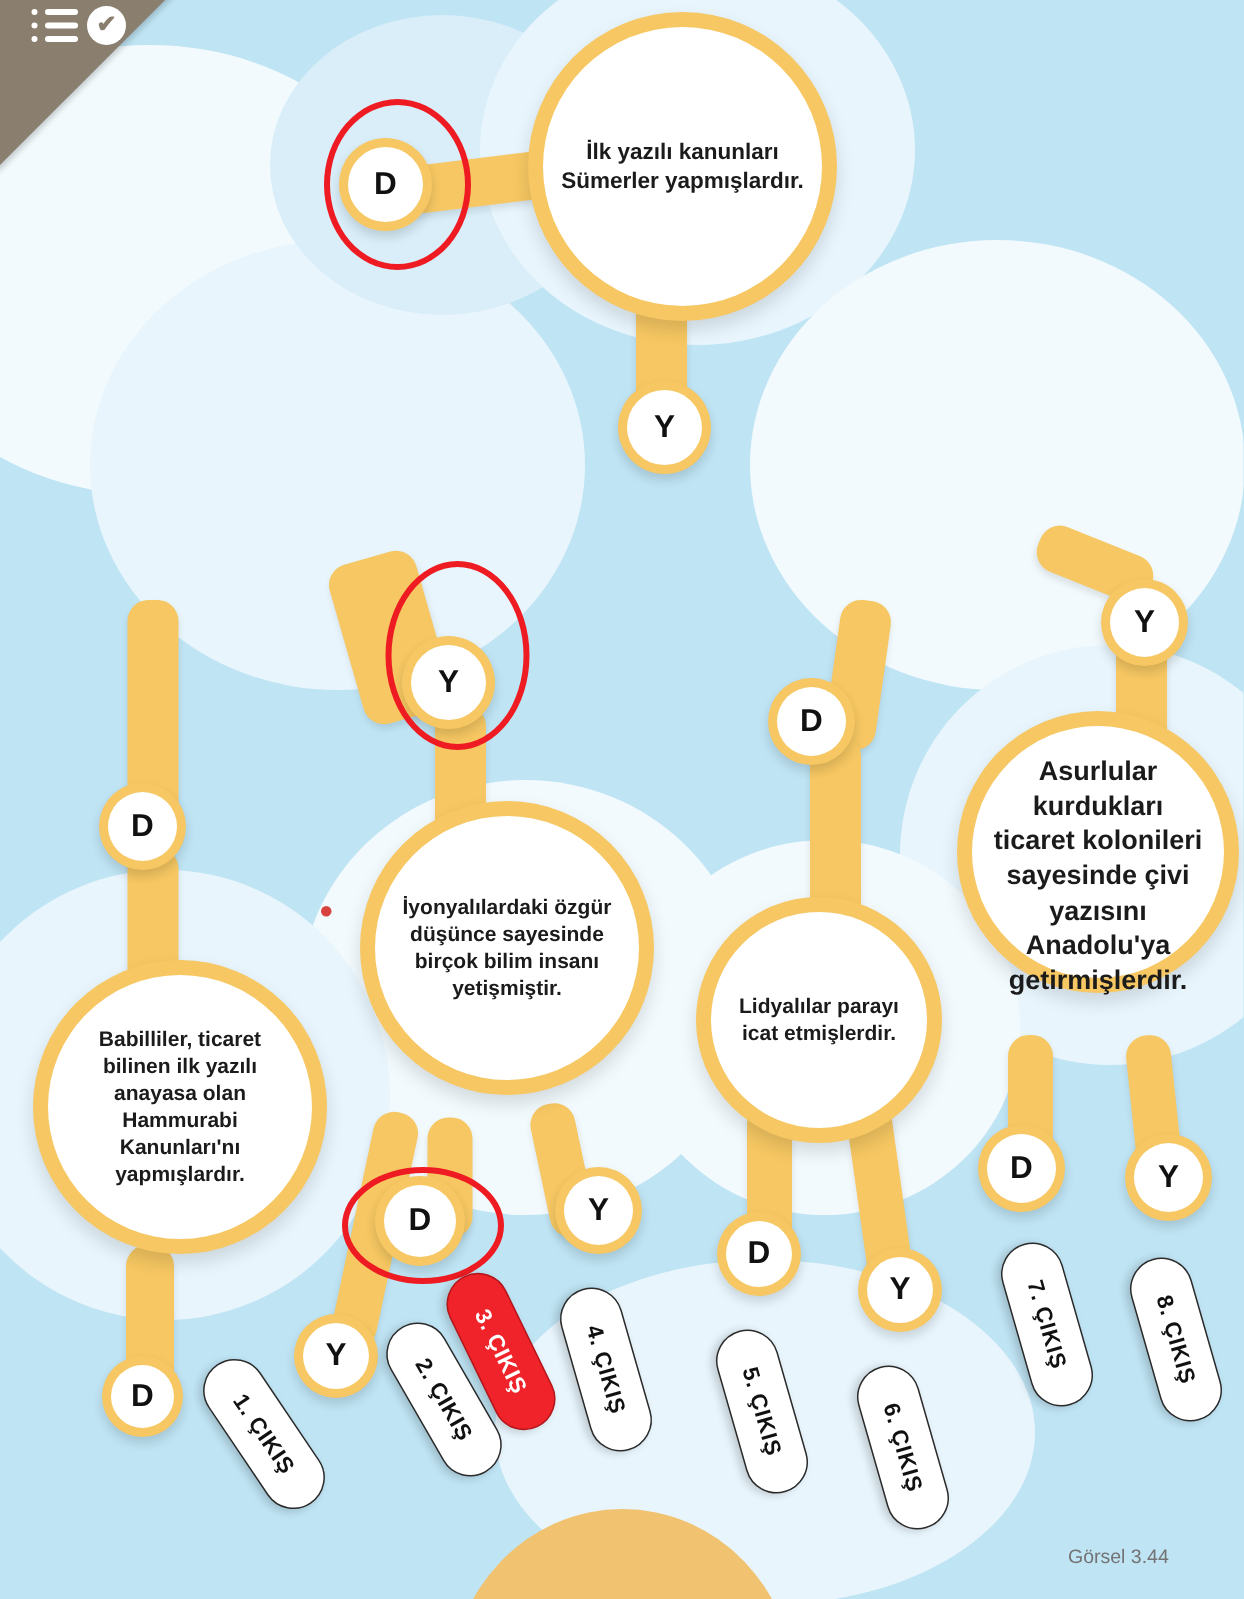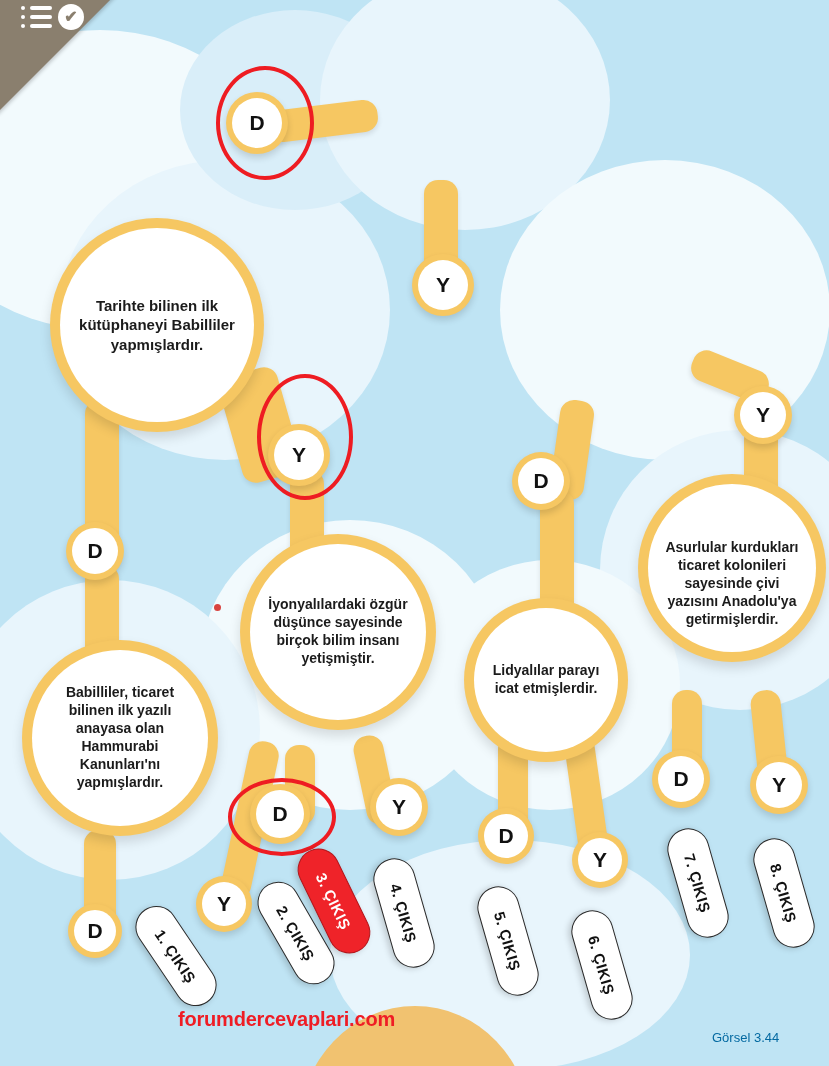--- a/index.html
+++ b/index.html
@@ -118,21 +118,21 @@
   .pill.red .ptxt { color:#fff; }
 
   
   .watermark {
     position:absolute;
     font-weight:bold; font-size:20px; color:#ef1d25;
     letter-spacing:-0.2px;
   }
   .caption {
     position:absolute;
-    font-size:13px; color:#0369a1;
+    font-size:13px; color:#737373;
   }
   .reddot {
     position:absolute; width:7px; height:7px; border-radius:50%;
     background:#d8433f;
   }
   .bottom-shape {
     position:absolute; bottom:-60px; left:50%; transform:translateX(-50%);
     width:230px; height:120px; border-radius:50% 50% 0 0 / 100% 100% 0 0;
     background:#f1c270;
   }
@@ -192,31 +192,31 @@
   <div class="stem" style="left:360px; top:735px; width:30px; height:90px; transform:rotate(-12deg);"></div>
 
   <div class="stem" style="left:498px; top:735px; width:30px; height:110px;"></div>
 
   <div class="stem" style="left:572px; top:735px; width:30px; height:130px; transform:rotate(-8deg);"></div>
 
   <div class="stem" style="left:672px; top:690px; width:30px; height:100px;"></div>
 
   <div class="stem" style="left:755px; top:690px; width:30px; height:110px; transform:rotate(-6deg);"></div>
 
-
-
-  <div class="bubble" style="left:50px; top:218px; width:214px; height:214px;">
-    <div class="inner">
-        <div class="txt">Tarihte bilinen ilk kütüphaneyi Babilliler yapmışlardır.</div>
-      </div>
-  </div>
+  <div class="bubble" style="left:352px; top:8px; width:206px; height:206px;">
+    <div class="inner">
+        <div class="txt">İlk yazılı kanunları Sümerler yapmışlardır.</div>
+      </div>
+  </div>
+
+
 
   <div class="bubble" style="left:638px; top:474px; width:188px; height:188px;">
     <div class="inner">
-        <div class="txt" style="font-size:14px;margin-top:32px;">Asurlular kurdukları ticaret kolonileri sayesinde çivi yazısını Anadolu'ya getirmişlerdir.</div>
+        <div class="txt" style="font-size:18px;margin-top:32px;">Asurlular kurdukları ticaret kolonileri sayesinde çivi yazısını Anadolu'ya getirmişlerdir.</div>
       </div>
   </div>
 
   <div class="bubble" style="left:240px; top:534px; width:196px; height:196px;">
     <div class="inner">
         <div class="txt" style="font-size:14px;">İyonyalılardaki özgür düşünce sayesinde birçok bilim insanı yetişmiştir.</div>
       </div>
   </div>
 
   <div class="bubble" style="left:464px; top:598px; width:164px; height:164px;">
@@ -346,16 +346,15 @@
     <span class="ptxt">7. ÇIKIŞ</span>
   </div>
 
   <div class="pill" style="left:728px; top:872px; width:112px; height:42px; transform:rotate(74deg);">
     <span class="ptxt">8. ÇIKIŞ</span>
   </div>
 
   <div class="reddot" style="left:214px; top:604px;"></div>
   <div class="bottom-shape"></div>
 
-  <div class="watermark" style="left:178px; top:1008px;">forumdercevaplari.com</div>
   <div class="caption" style="left:712px; top:1030px;">Görsel 3.44</div>
 
 </div>
 
 </body></html>

